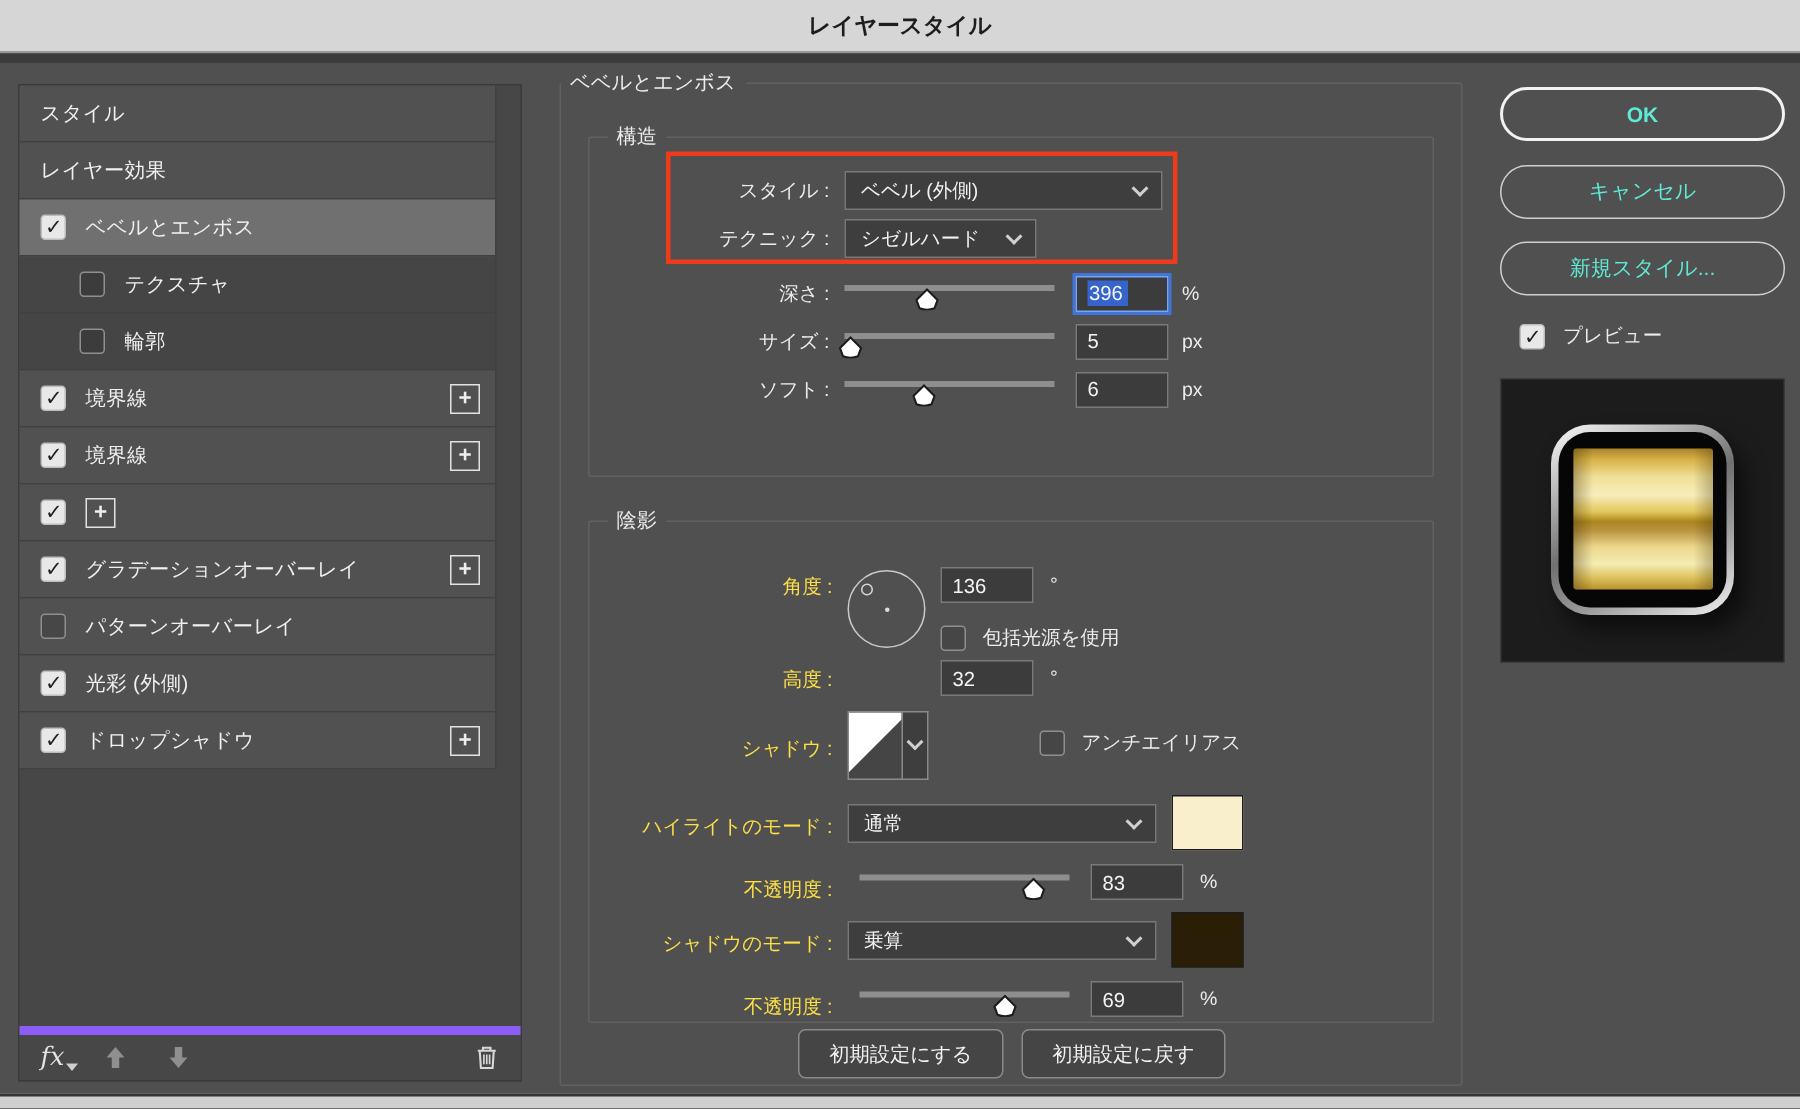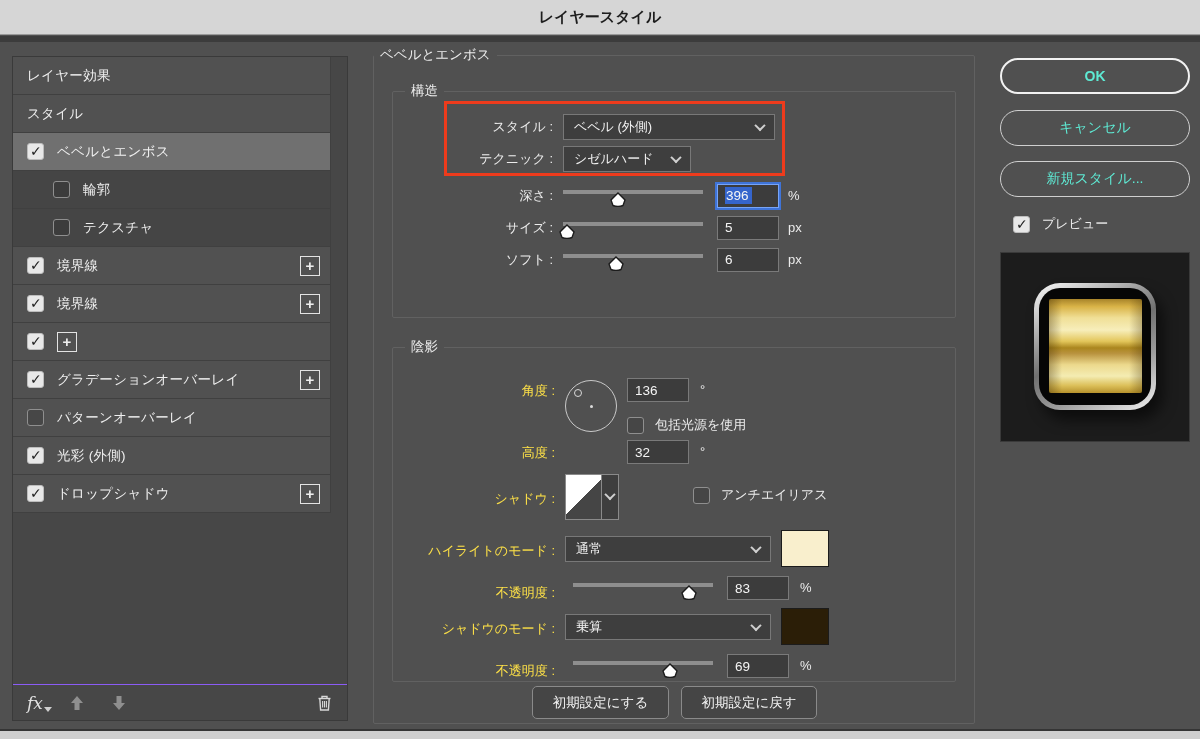--- a/index.html
+++ b/index.html
@@ -19,21 +19,21 @@
   .side-list { position:absolute; left:0; top:0; width:318px; border-right:1px solid #404040; }
   .srow { height:38px; display:flex; align-items:center; padding:0 10px 0 14px; background:#515151; border-bottom:1px solid #404040; position:relative; }
   .srow.sub { background:#454545; padding-left:40px; }
   .srow.selected { background:#707070; }
   .srow .slabel { flex:1; color:#f0f0f0; font-size:13.5px; letter-spacing:.3px; }
   .cb { width:17px; height:17px; border-radius:3px; margin-right:13px; flex:0 0 auto; position:relative; }
   .cb.checked { background:#e8e8e8; border:1px solid #bdbdbd; }
   .cb.checked::after { content:"✓"; position:absolute; left:2px; top:-1px; color:#1f1f1f; font-size:14px; font-weight:bold; }
   .cb.unchecked { background:rgba(0,0,0,.12); border:1.5px solid #8f8f8f; }
   .plusbtn { width:20px; height:20px; border:1.5px solid #e3e3e3; color:#eeeeee; display:flex; align-items:center; justify-content:center; font-size:15px; font-weight:bold; background:transparent; flex:0 0 auto; }
-  .side-footer { position:absolute; left:0; bottom:0; width:100%; height:36px; border-top:1px solid #8b5cf6; background:#474747; display:flex; align-items:center; padding:0 14px; gap:26px; }
+  .side-footer { position:absolute; left:0; bottom:0; width:100%; height:36px; border-top:6px solid #8b5cf6; background:#474747; display:flex; align-items:center; padding:0 14px; gap:26px; }
   .fx-glyph { font-family:"DejaVu Serif","Liberation Serif",serif; font-style:italic; font-size:17px; color:#e2e2e2; position:relative; }
   .fx-glyph::after { content:""; position:absolute; right:-9px; bottom:1px; border-left:4px solid transparent; border-right:4px solid transparent; border-top:5px solid #cfcfcf; }
   .icon-svg { display:block; }
   .spacer { flex:1; }
 
   
   fieldset { border:1px solid #616161; border-radius:2px; }
   legend { padding:0 6px; color:#ececec; font-size:13.5px; }
   .main-fs { position:absolute; left:373px; top:46px; width:602px; height:678px; }
   .fs-struct { position:absolute; left:18px; top:18px; width:564px; height:236px; padding:8px 12px 0 12px; }
@@ -100,36 +100,36 @@
 
 <div class="titlebar">
   <div class="title">レイヤースタイル</div>
 </div>
 <div class="top-recess"></div>
 
 <div class="sidebar">
   <div class="side-list">
 
     <div class="srow">
+      <span class="slabel">スタイル</span>
+    </div>
+    <div class="srow">
       <span class="slabel">レイヤー効果</span>
     </div>
-    <div class="srow">
-      <span class="slabel">スタイル</span>
-    </div>
     <div class="srow selected">
       <span class="cb checked"></span>
       <span class="slabel">ベベルとエンボス</span>
+    </div>
+    <div class="srow sub">
+      <span class="cb unchecked"></span>
+      <span class="slabel">テクスチャ</span>
     </div>
     <div class="srow sub">
       <span class="cb unchecked"></span>
       <span class="slabel">輪郭</span>
-    </div>
-    <div class="srow sub">
-      <span class="cb unchecked"></span>
-      <span class="slabel">テクスチャ</span>
     </div>
     <div class="srow">
       <span class="cb checked"></span>
       <span class="slabel">境界線</span>
       <span class="plusbtn">+</span>
     </div>
     <div class="srow">
       <span class="cb checked"></span>
       <span class="slabel">境界線</span>
       <span class="plusbtn">+</span>

